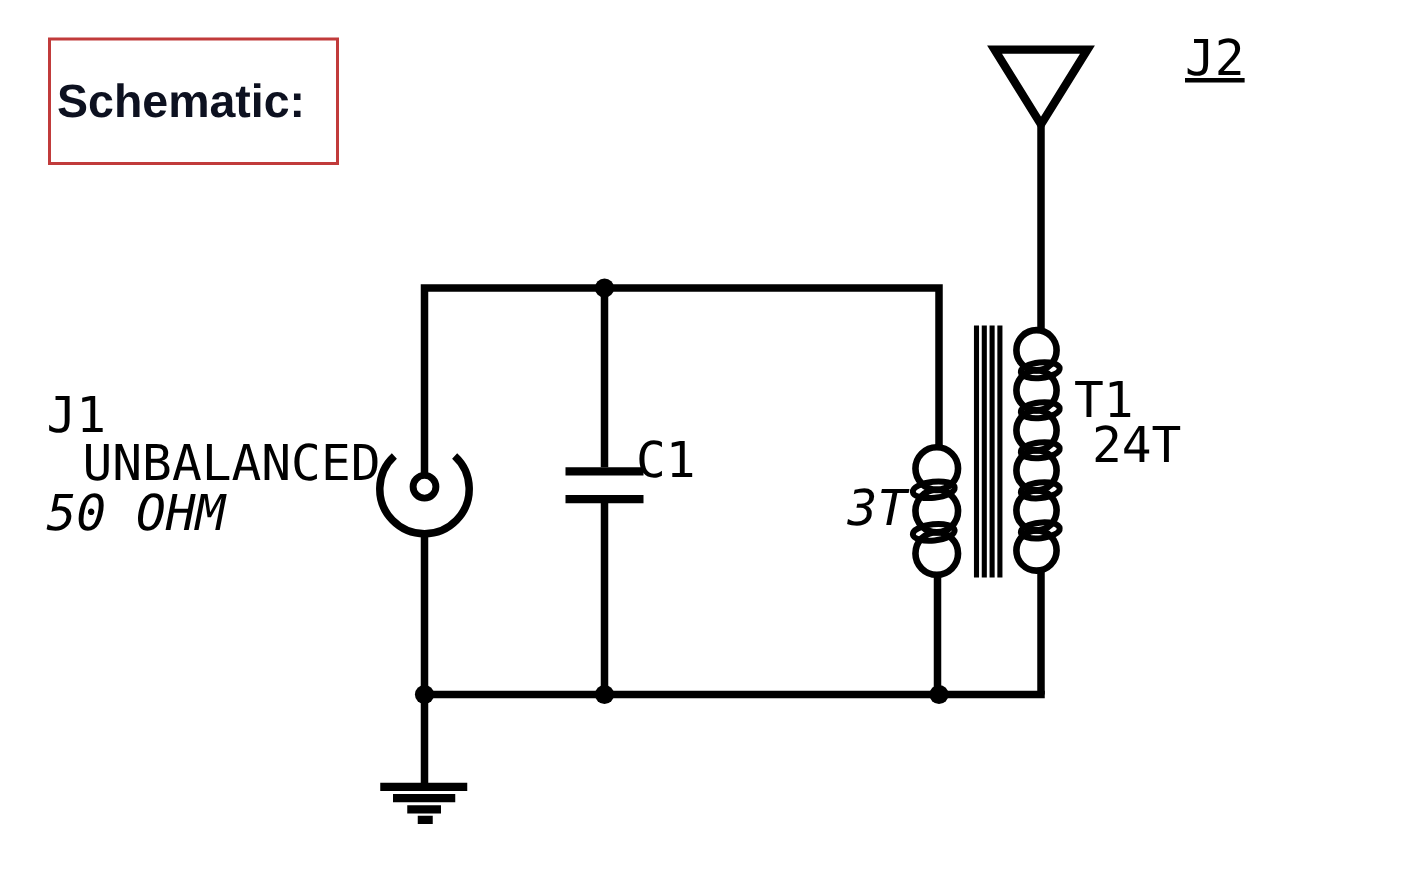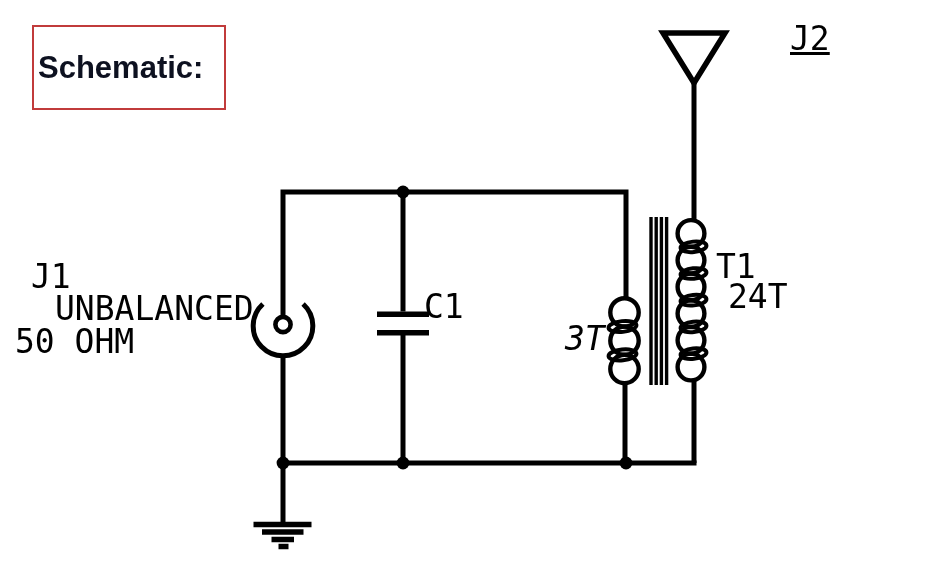--- a/index.html
+++ b/index.html
@@ -131,15 +131,15 @@
   <div class="cad" style="left:790px; top:22px;text-decoration:underline;">J2</div>
 
   <div class="cad" style="left:716px; top:202px;margin-top:48px;">T1</div>
   <div class="cad" style="left:728px; top:280px;">24T</div>
   <div class="cad" style="left:565px; top:322px;font-style:italic;">3T</div>
 
   <div class="cad" style="left:424px; top:290px;">C1</div>
 
   <div class="cad" style="left:31px;  top:260px;">J1</div>
   <div class="cad" style="left:31px;  top:292px;margin-left:24px;">UNBALANCED</div>
-  <div class="cad" style="left:15px;  top:325px;">50 OHM</div>
+  <div class="cad" style="left:31px;  top:325px;font-style:italic;">50 OHM</div>
 
 </div>
 
 </body></html>

